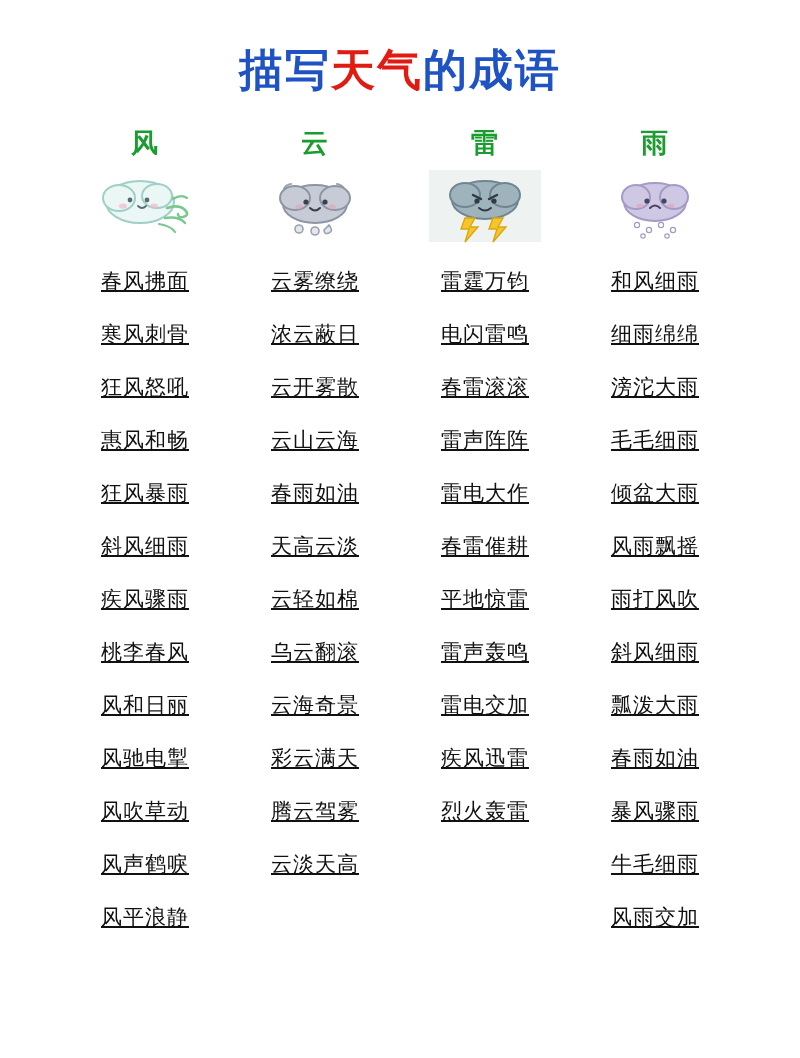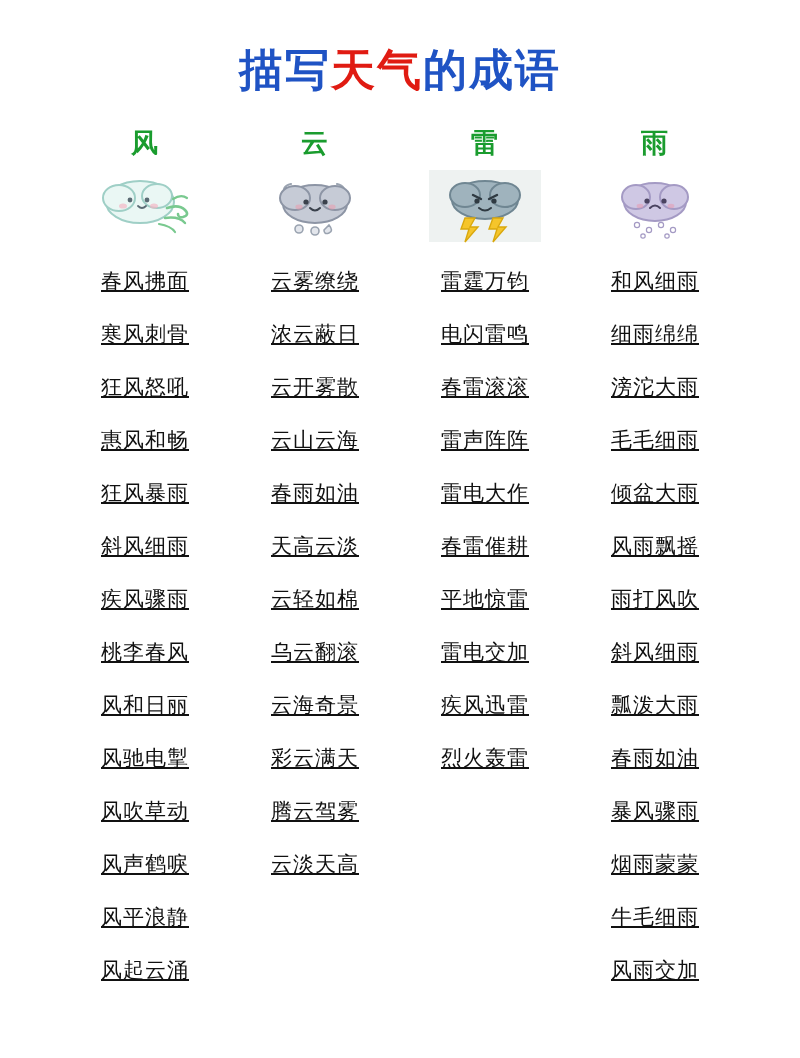--- a/index.html
+++ b/index.html
@@ -114,21 +114,20 @@
       <div class="idiom">惠风和畅</div>
       <div class="idiom">狂风暴雨</div>
       <div class="idiom">斜风细雨</div>
       <div class="idiom">疾风骤雨</div>
       <div class="idiom">桃李春风</div>
       <div class="idiom">风和日丽</div>
       <div class="idiom">风驰电掣</div>
       <div class="idiom">风吹草动</div>
       <div class="idiom">风声鹤唳</div>
       <div class="idiom">风平浪静</div>
-      <div class="idiom">风起云涌</div>
     </div>
 
     <div class="col">
       <div class="col-head">云</div>
       <div class="col-icon">
         <svg width="120" height="76" viewBox="0 0 120 76">
           <path d="M30 28 q-4 -10 6 -12" stroke="#9aa3b0" stroke-width="2.2" fill="none" stroke-linecap="round"></path>
           <path d="M88 28 q4 -10 -6 -12" stroke="#9aa3b0" stroke-width="2.2" fill="none" stroke-linecap="round"></path>
           <ellipse cx="60" cy="36" rx="32" ry="19" fill="#c6cbd6" stroke="#8d95a5" stroke-width="2"></ellipse>
           <ellipse cx="40" cy="30" rx="15" ry="12" fill="#c6cbd6" stroke="#8d95a5" stroke-width="2"></ellipse>
@@ -174,20 +173,21 @@
           <path d="M68 50 l10 0 l-5 9 l8 0 l-13 15 l4 -13 l-8 0 z" fill="#f5c52b" stroke="#d9a80e" stroke-width="1.4"></path>
         </svg>
       </div>
       <div class="idiom">雷霆万钧</div>
       <div class="idiom">电闪雷鸣</div>
       <div class="idiom">春雷滚滚</div>
       <div class="idiom">雷声阵阵</div>
       <div class="idiom">雷电大作</div>
       <div class="idiom">春雷催耕</div>
       <div class="idiom">平地惊雷</div>
+      <div class="idiom">雷声轰鸣</div>
       <div class="idiom">雷电交加</div>
       <div class="idiom">疾风迅雷</div>
       <div class="idiom">烈火轰雷</div>
     </div>
 
     <div class="col">
       <div class="col-head">雨</div>
       <div class="col-icon">
         <svg width="120" height="76" viewBox="0 0 120 76">
           <ellipse cx="60" cy="34" rx="31" ry="19" fill="#cfc8e4" stroke="#a49ac4" stroke-width="2"></ellipse>
@@ -210,19 +210,18 @@
       <div class="idiom">细雨绵绵</div>
       <div class="idiom">滂沱大雨</div>
       <div class="idiom">毛毛细雨</div>
       <div class="idiom">倾盆大雨</div>
       <div class="idiom">风雨飘摇</div>
       <div class="idiom">雨打风吹</div>
       <div class="idiom">斜风细雨</div>
       <div class="idiom">瓢泼大雨</div>
       <div class="idiom">春雨如油</div>
       <div class="idiom">暴风骤雨</div>
-      <div class="idiom">烟雨蒙蒙</div>
       <div class="idiom">牛毛细雨</div>
       <div class="idiom">风雨交加</div>
     </div>
 
   </div>
 </div>
 
 </body></html>

